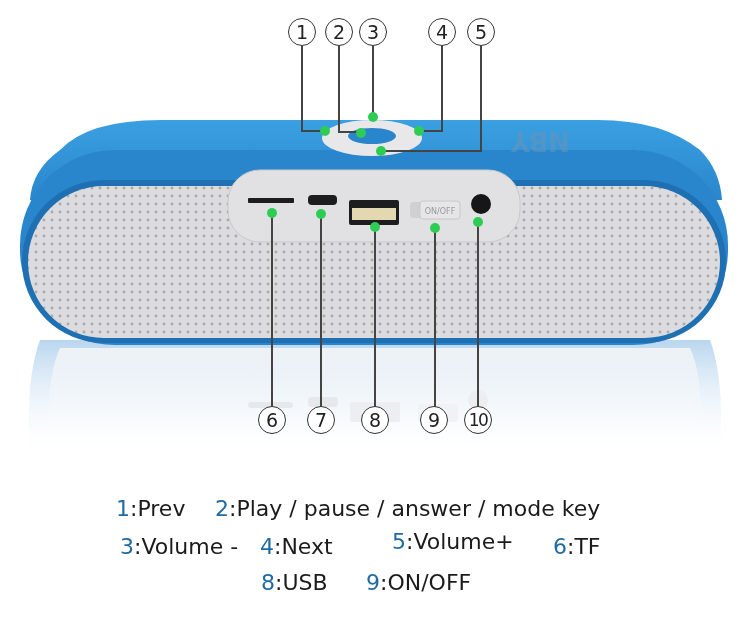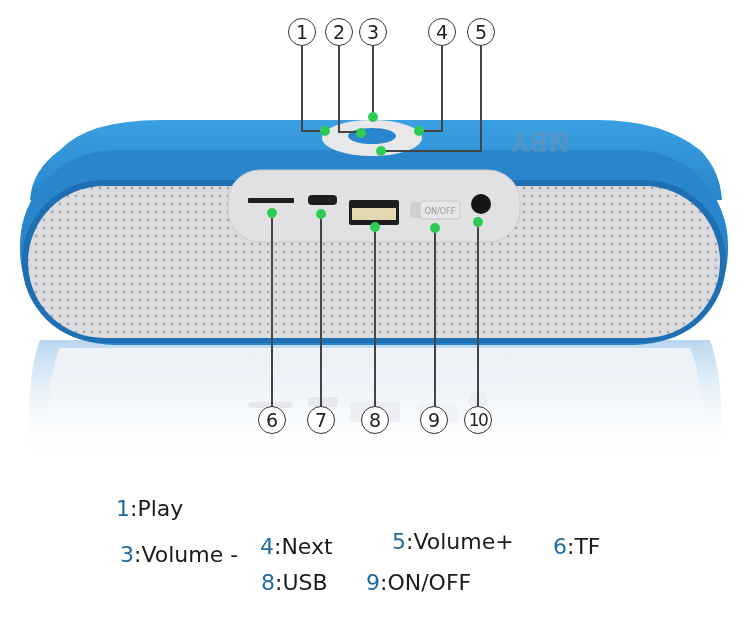--- a/index.html
+++ b/index.html
@@ -120,23 +120,24 @@
   <div class="callout" style="left:428px;top:18px;">4</div>
   <div class="callout" style="left:467px;top:18px;">5</div>
 
   <div class="callout" style="left:258px;top:406px;">6</div>
   <div class="callout" style="left:307px;top:406px;">7</div>
   <div class="callout" style="left:361px;top:406px;">8</div>
   <div class="callout" style="left:420px;top:406px;">9</div>
   <div class="callout two" style="left:464px;top:406px;">10</div>
 
   <div class="legend">
-    <div class="leg" style="left:116px;top:496px;"><span class="num">1</span><span>:Play</span></div>
+    <div class="leg" style="left:116px;top:496px;"><span class="num">1</span><span>:Prev</span></div>
+    <div class="leg" style="left:215px;top:496px;"><span class="num">2</span><span>:Play / pause / answer / mode key</span></div>
 
-    <div class="leg" style="left:120px;top:534px;margin-top:8px;"><span class="num">3</span><span>:Volume -</span></div>
+    <div class="leg" style="left:120px;top:534px;"><span class="num">3</span><span>:Volume -</span></div>
     <div class="leg" style="left:260px;top:534px;"><span class="num">4</span><span>:Next</span></div>
     <div class="leg" style="left:392px;top:529px;"><span class="num">5</span><span>:Volume+</span></div>
     <div class="leg" style="left:553px;top:534px;text-align:center;"><span class="num">6</span><span>:TF</span></div>
 
     <div class="leg" style="left:261px;top:570px;"><span class="num">8</span><span>:USB</span></div>
     <div class="leg" style="left:366px;top:570px;"><span class="num">9</span><span>:ON/OFF</span></div>
   </div>
 </div>
 
 </body></html>

